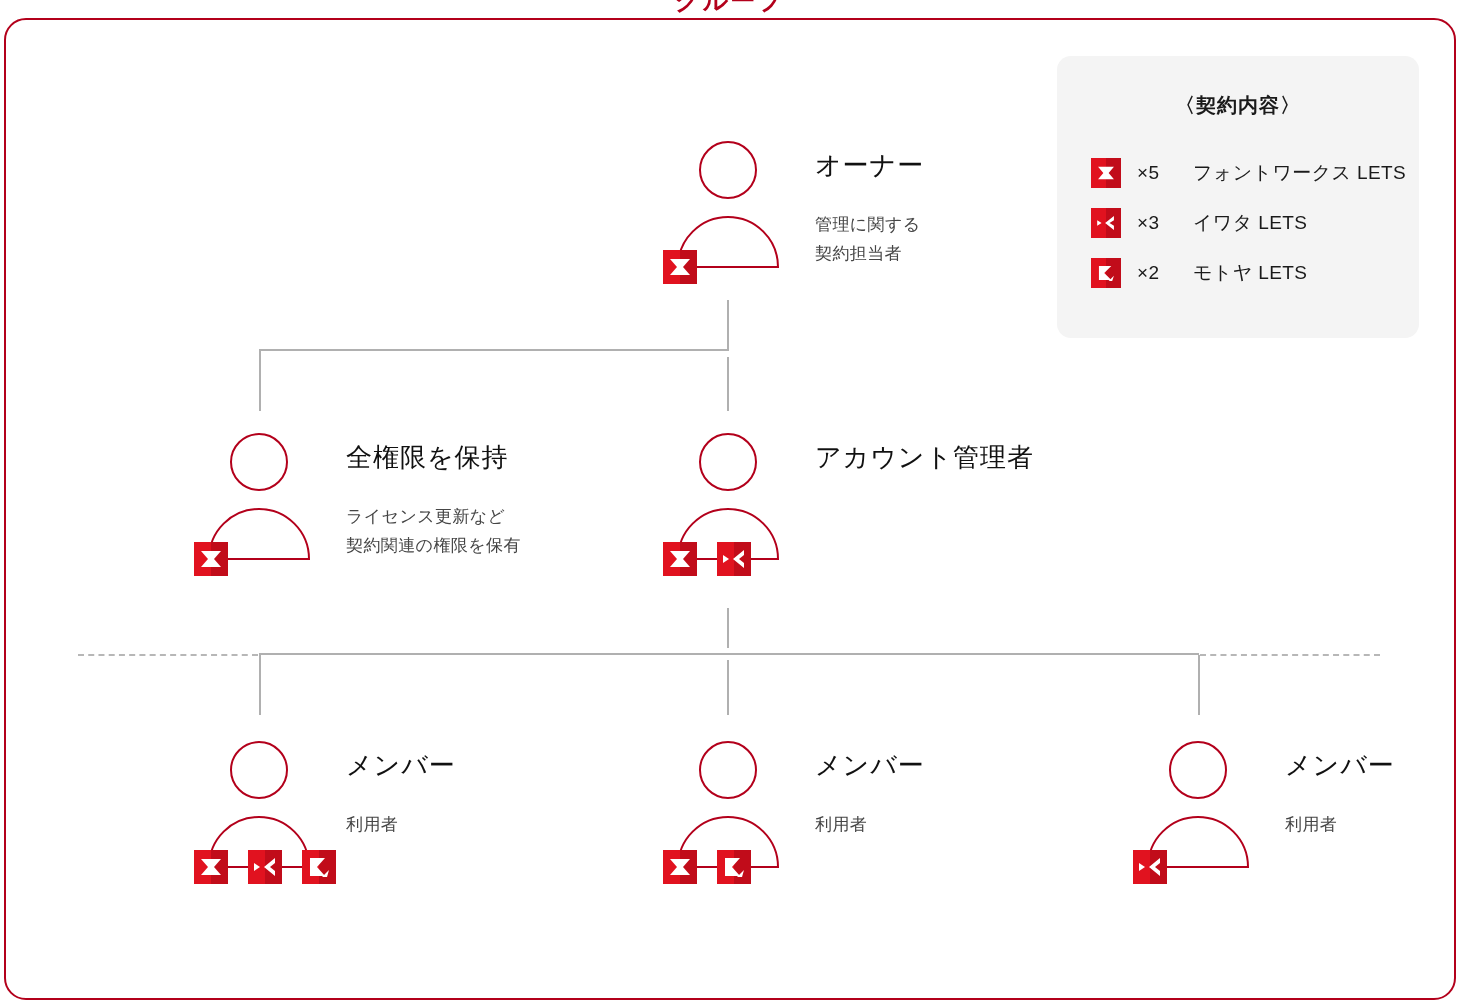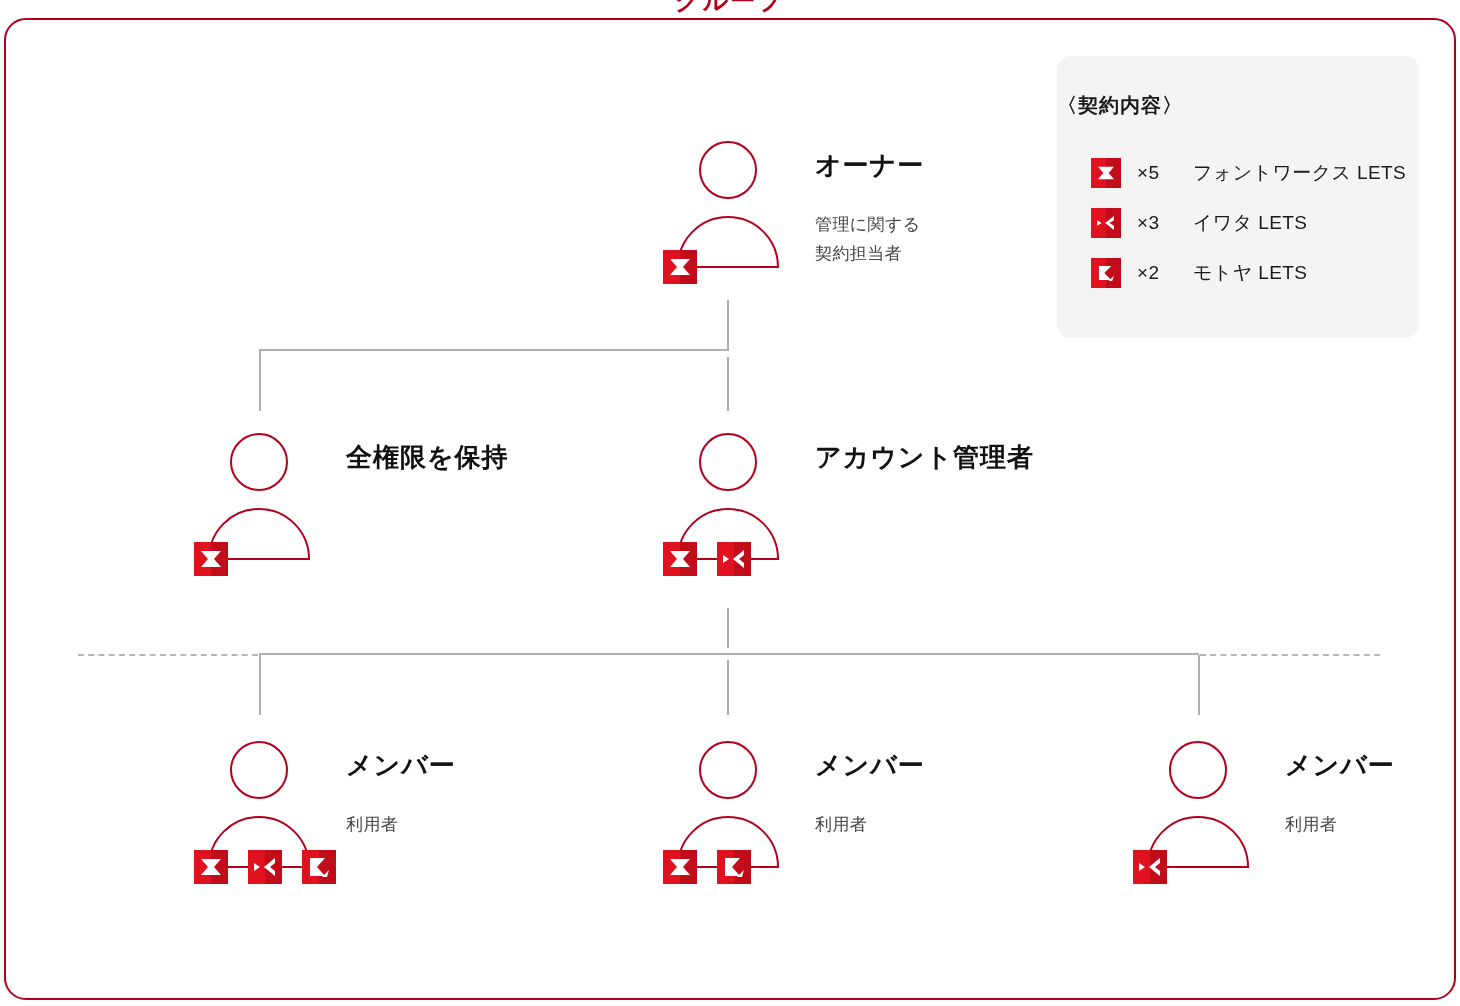--- a/index.html
+++ b/index.html
@@ -21,21 +21,21 @@
     color:#b3001b;font-weight:bold;font-size:25px;letter-spacing:2px;
     white-space:nowrap;line-height:1;
   }
 
   
   .legend{
     position:absolute;left:1057px;top:56px;width:362px;height:282px;
     background:#f4f4f4;border-radius:14px;box-sizing:border-box;
   }
   .legend-title{
-    position:absolute;left:0;right:0;top:36px;text-align:left;
+    position:absolute;left:0;right:0;top:36px;text-align:center;
     font-size:20px;font-weight:bold;color:#1a1a1a;letter-spacing:1px;
   }
   .legend-rows{position:absolute;left:34px;top:92px;right:10px;}
   .legend-row{display:flex;align-items:center;height:50px;}
   .legend-count{
     font-size:19px;color:#1a1a1a;margin-left:16px;min-width:34px;letter-spacing:.5px;
   }
   .legend-label{font-size:19px;color:#1a1a1a;margin-left:22px;letter-spacing:.4px;}
 
   
@@ -44,21 +44,21 @@
   .h{height:2px;}
   .dash{
     position:absolute;height:0;border-top:2px dashed #b7b7b7;
   }
 
   
   .node{position:absolute;}
   .person{position:absolute;left:0;top:0;width:150px;height:130px;}
   .node-text{position:absolute;left:150px;top:10px;}
   .node-title{
-    font-size:26px;font-weight:bold;color:#111111;letter-spacing:1px;
+    font-size:26px;font-weight:normal;color:#111111;letter-spacing:1px;
     white-space:nowrap;line-height:1.2;
   }
   .node-desc{
     margin-top:30px;font-size:17px;color:#454545;line-height:1.7;
     white-space:nowrap;letter-spacing:.4px;
   }
 
   
   .badges{position:absolute;display:flex;align-items:center;}
   .badge{width:34px;height:34px;position:relative;flex:none;}
@@ -172,20 +172,24 @@
       <span class="badge">
         <svg width="34" height="34" viewBox="0 0 34 34">
           <rect x="0" y="0" width="17" height="34" fill="#e1121f"></rect>
           <rect x="17" y="0" width="17" height="34" fill="#c10c1a"></rect>
           <path d="M7 9 H27 L20 17 L27 25 H7 L14 17 Z" fill="#ffffff"></path>
         </svg>
       </span>
     </div>
     <div class="node-text">
       <div class="node-title">全権限を保持</div>
+      <div class="node-desc">
+        <div>ライセンス更新など</div>
+        <div>契約関連の権限を保有</div>
+      </div>
     </div>
   </div>
 
   <div class="node" style="left:665px;top:432px;">
     <div class="person">
       <svg width="150" height="130" viewBox="0 0 150 130">
         <circle cx="63" cy="30" r="28" fill="none" stroke="#b3001b" stroke-width="2"></circle>
         <path d="M13 127 A50 50 0 0 1 113 127 Z" fill="none" stroke="#b3001b" stroke-width="2"></path>
       </svg>
     </div>

